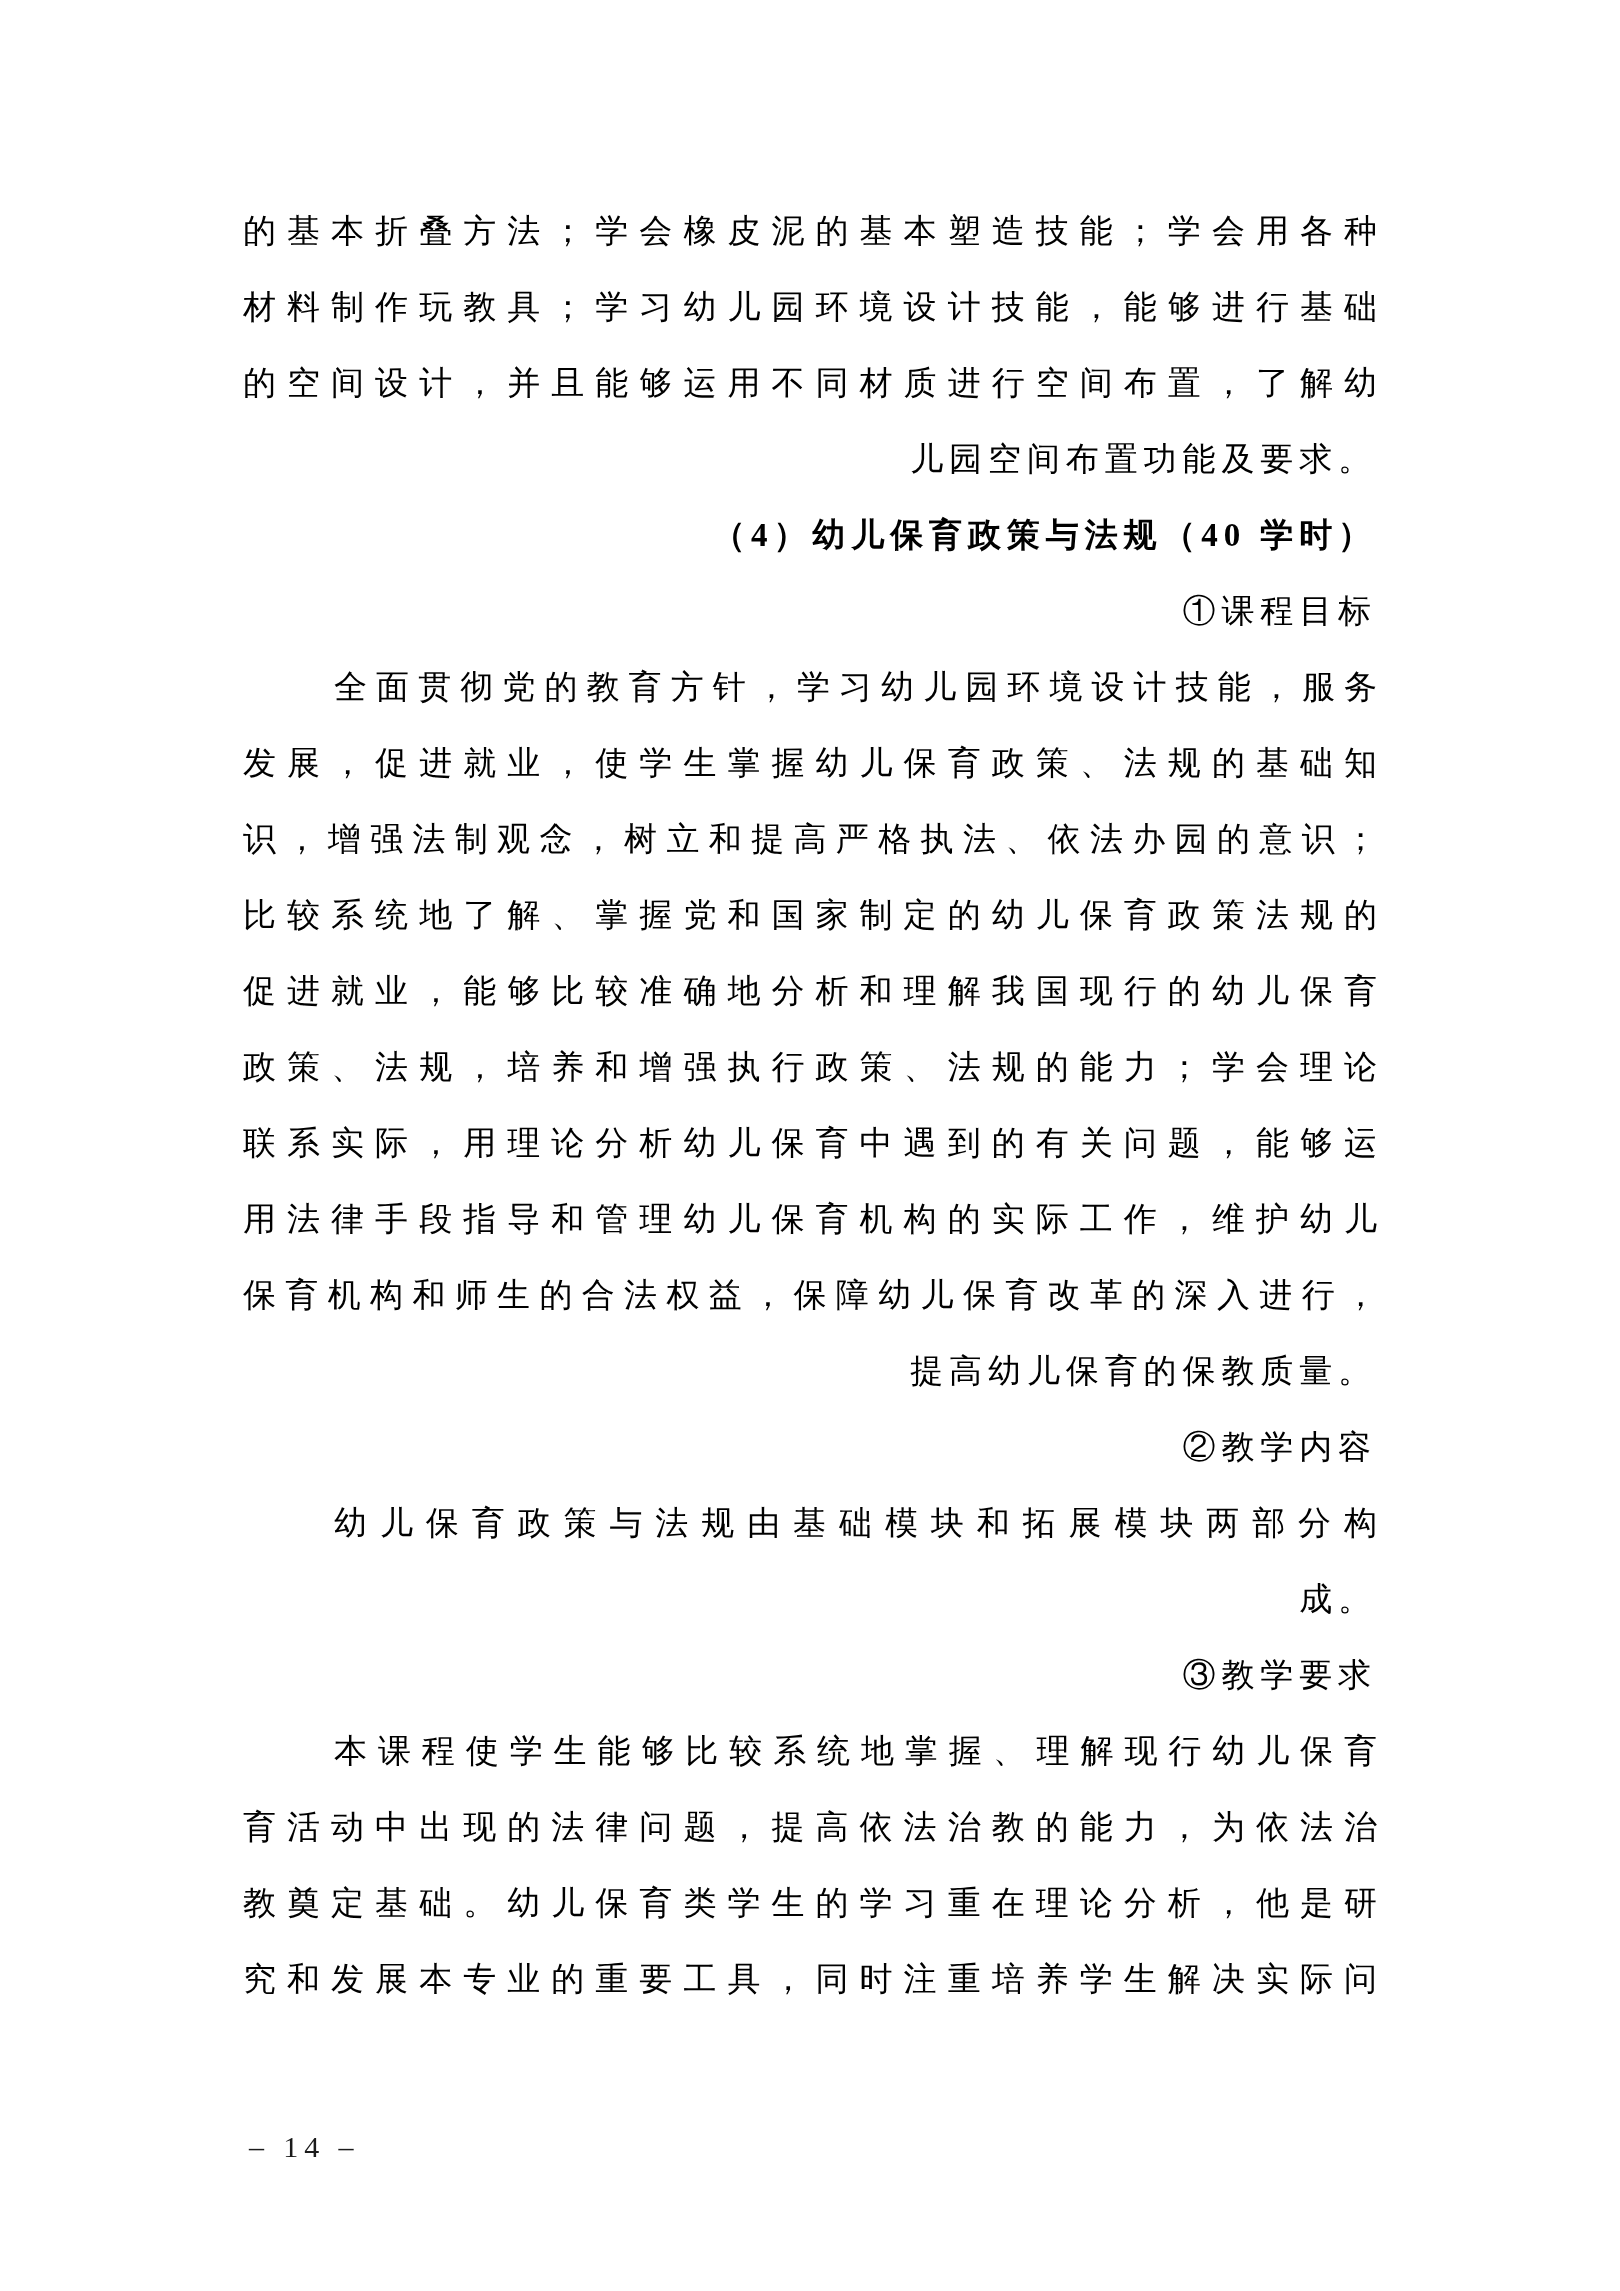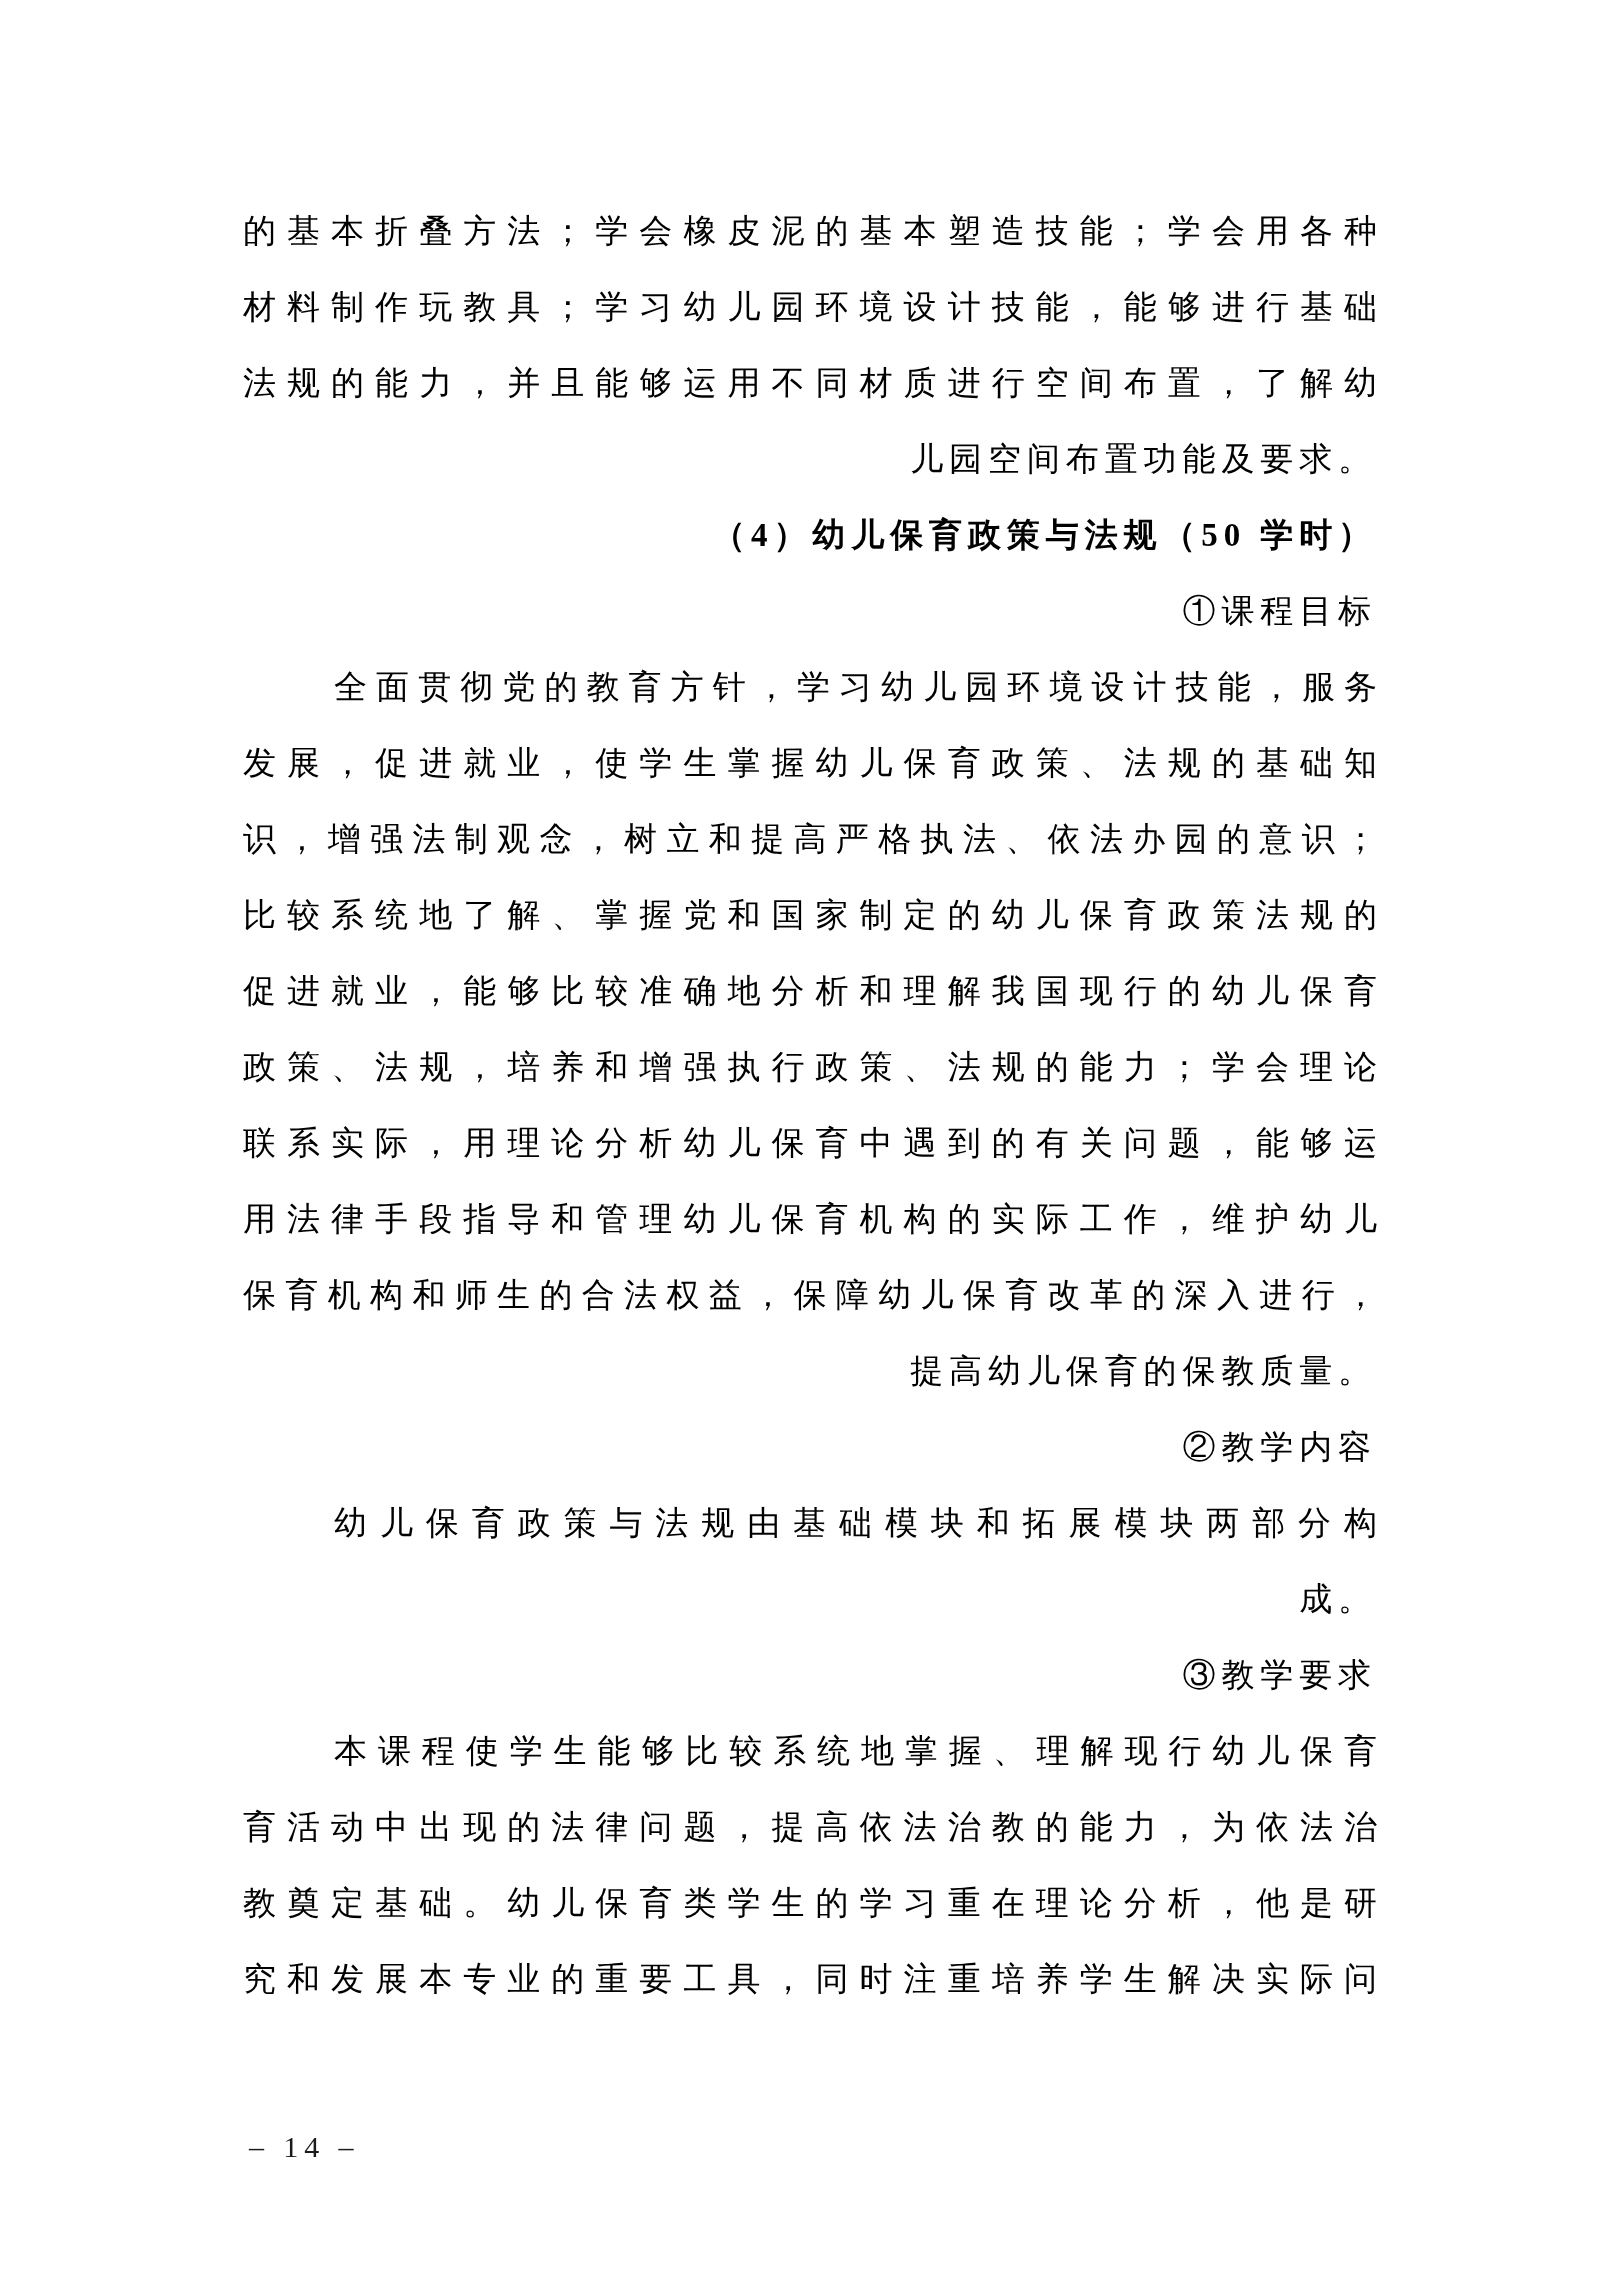--- a/index.html
+++ b/index.html
@@ -47,23 +47,23 @@
     font-family: "Liberation Serif", "DejaVu Serif", serif;
   }
 </style>
 </head>
 <body>
 
 <div class="page">
   <div class="textblock">
     <div class="ln just">的基本折叠方法；学会橡皮泥的基本塑造技能；学会用各种</div>
     <div class="ln just">材料制作玩教具；学习幼儿园环境设计技能，能够进行基础</div>
-    <div class="ln just">法规的能力，并且能够运用不同材质进行空间布置，了解幼</div>
+    <div class="ln just">的空间设计，并且能够运用不同材质进行空间布置，了解幼</div>
     <div class="ln">儿园空间布置功能及要求。</div>
-    <div class="ln ind bold">（4）幼儿保育政策与法规（50 学时）</div>
+    <div class="ln ind bold">（4）幼儿保育政策与法规（40 学时）</div>
     <div class="ln ind">①课程目标</div>
     <div class="ln ind just">全面贯彻党的教育方针，学习幼儿园环境设计技能，服务</div>
     <div class="ln just">发展，促进就业，使学生掌握幼儿保育政策、法规的基础知</div>
     <div class="ln just">识，增强法制观念，树立和提高严格执法、依法办园的意识；</div>
     <div class="ln just">比较系统地了解、掌握党和国家制定的幼儿保育政策法规的</div>
     <div class="ln just">促进就业，能够比较准确地分析和理解我国现行的幼儿保育</div>
     <div class="ln just">政策、法规，培养和增强执行政策、法规的能力；学会理论</div>
     <div class="ln just">联系实际，用理论分析幼儿保育中遇到的有关问题，能够运</div>
     <div class="ln just">用法律手段指导和管理幼儿保育机构的实际工作，维护幼儿</div>
     <div class="ln just">保育机构和师生的合法权益，保障幼儿保育改革的深入进行，</div>

